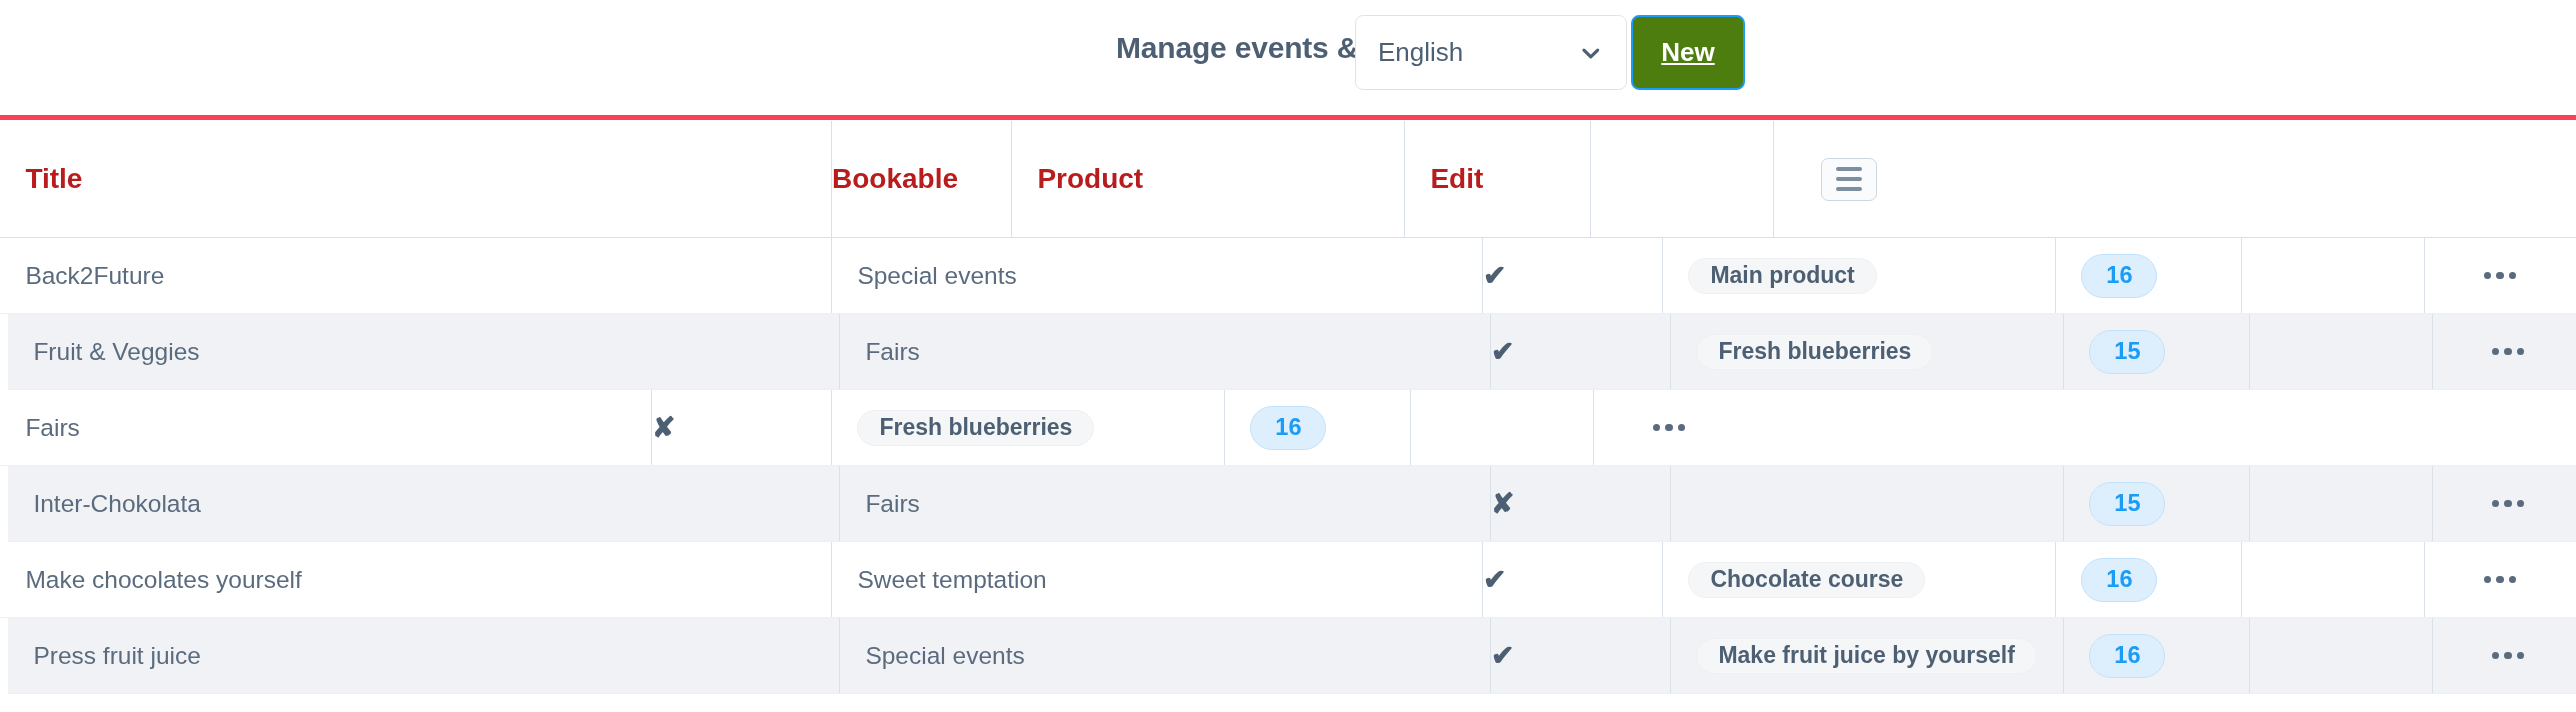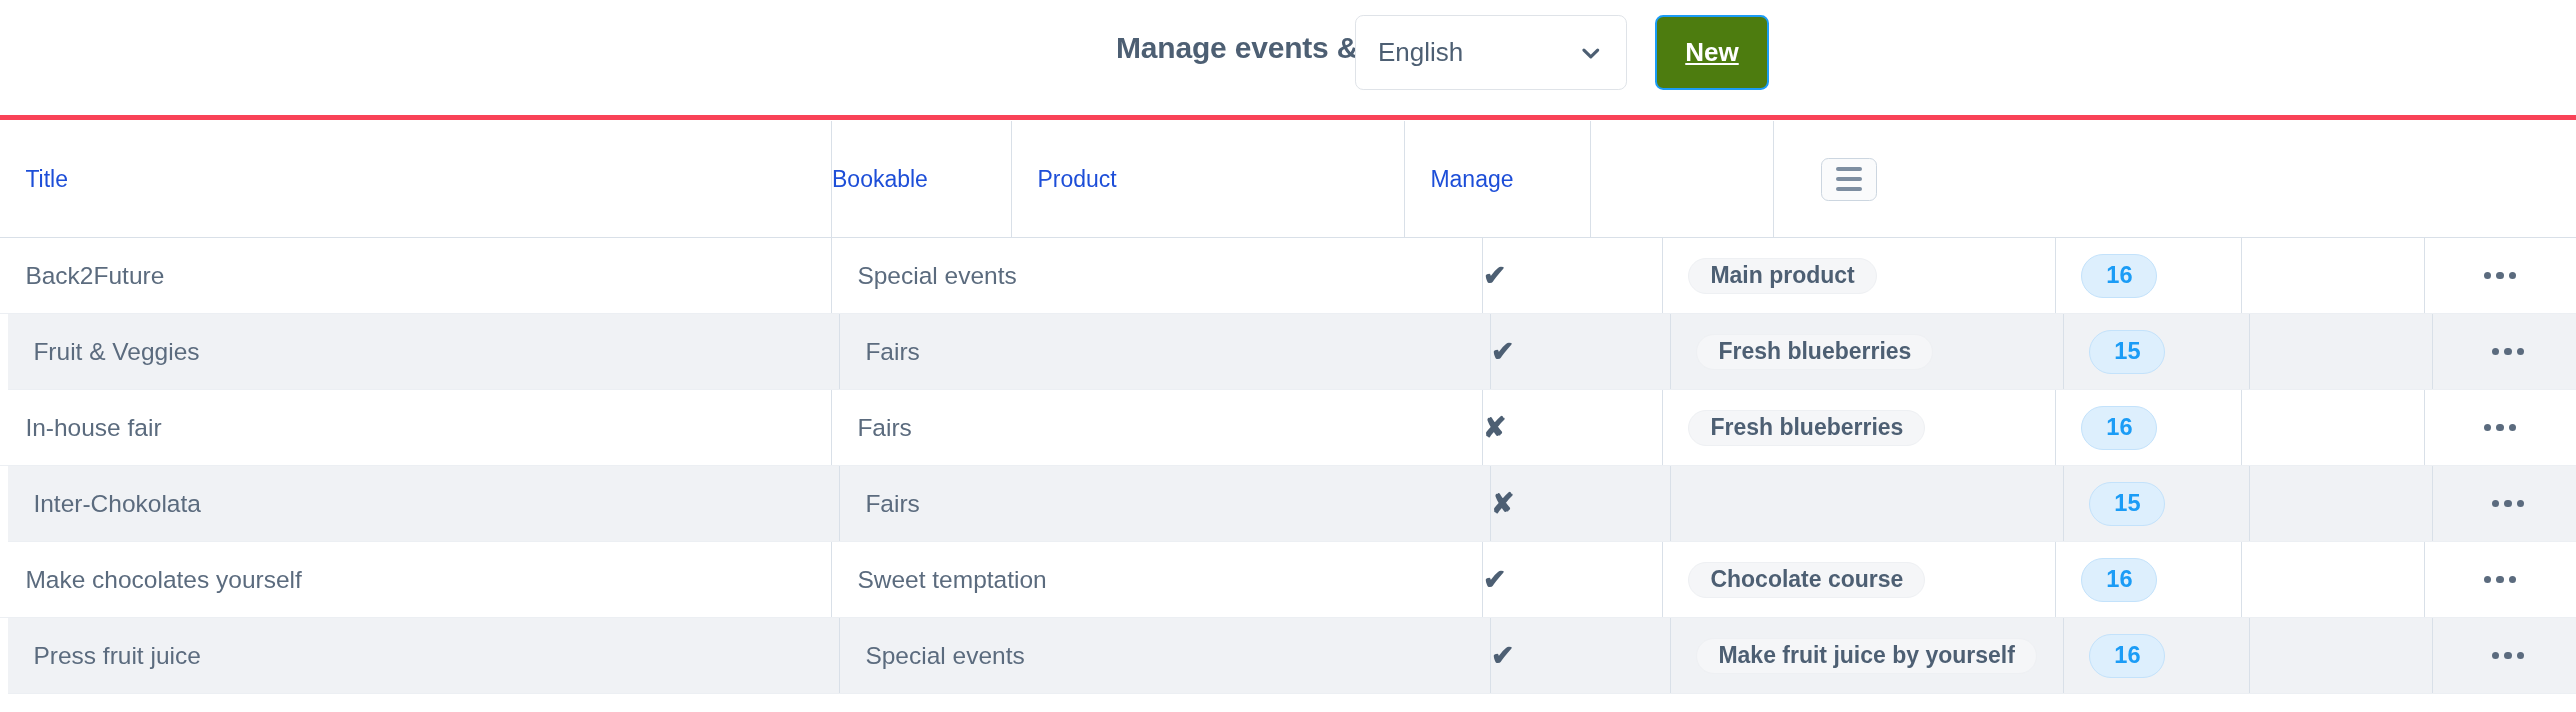--- a/index.html
+++ b/index.html
@@ -40,21 +40,21 @@
     letter-spacing: -0.2px;
     pointer-events: none;
   }
 
   .topbar-actions {
     position: absolute;
     left: 1355px;
     top: 15.4px;
     display: flex;
     align-items: center;
-    gap: 28px;
+    gap: 4px;
   }
 
   .lang-select {
     position: relative;
     width: 272px;
     height: 75px;
     border: 1.8px solid #dfe3e8;
     border-radius: 8.2px;
     background: #ffffff;
     display: flex;
@@ -153,23 +153,23 @@
   
   .c-title    { width: 831px; }
   .c-category { width: 651px; }
   .c-bookable { width: 180px; justify-content: flex-start; padding: 0; }
   .c-product  { width: 393px; }
   .c-slots    { width: 186px; }
   .c-blank    { width: 183px; }
   .c-actions  { width: 151px; justify-content: center; padding: 0; }
 
   .th-text {
-    font-size: 23px;
-    font-weight: normal;
-    color: #1d4ed8;
+    font-size: 28px;
+    font-weight: bold;
+    color: #b91c1c;
   }
   .c-bookable .th-text,
   .c-actions  .th-text { text-align: center; }
 
   .td-text {
     font-size: 24.5px;
     color: #5b6b7e;
     font-weight: normal;
     white-space: nowrap;
   }
@@ -284,21 +284,21 @@
       <div class="cell c-title">
         <span class="th-text">Title</span>
       </div>
       <div class="cell c-bookable">
         <span class="th-text">Bookable</span>
       </div>
       <div class="cell c-product">
         <span class="th-text">Product</span>
       </div>
       <div class="cell c-slots">
-        <span class="th-text">Manage</span>
+        <span class="th-text">Edit</span>
       </div>
       <div class="cell c-blank">
         <span class="th-text"></span>
       </div>
       <div class="cell c-actions">
         <div class="hamburger-btn">
           <i></i>
           <i></i>
           <i></i>
         </div>
@@ -350,23 +350,20 @@
           <div class="cell c-blank"></div>
           <div class="cell c-actions">
             <div class="kebab">
               <span></span>
               <span></span>
               <span></span>
             </div>
           </div>
         </div>
         <div class="row tbody-row odd">
-          <div class="cell c-title">
-            <span class="td-text">In-house fair</span>
-          </div>
           <div class="cell c-category">
             <span class="td-text">Fairs</span>
           </div>
           <div class="cell c-bookable">
             <span class="mark">✘</span>
           </div>
           <div class="cell c-product">
             <span class="chip">Fresh blueberries</span>
           </div>
           <div class="cell c-slots">

